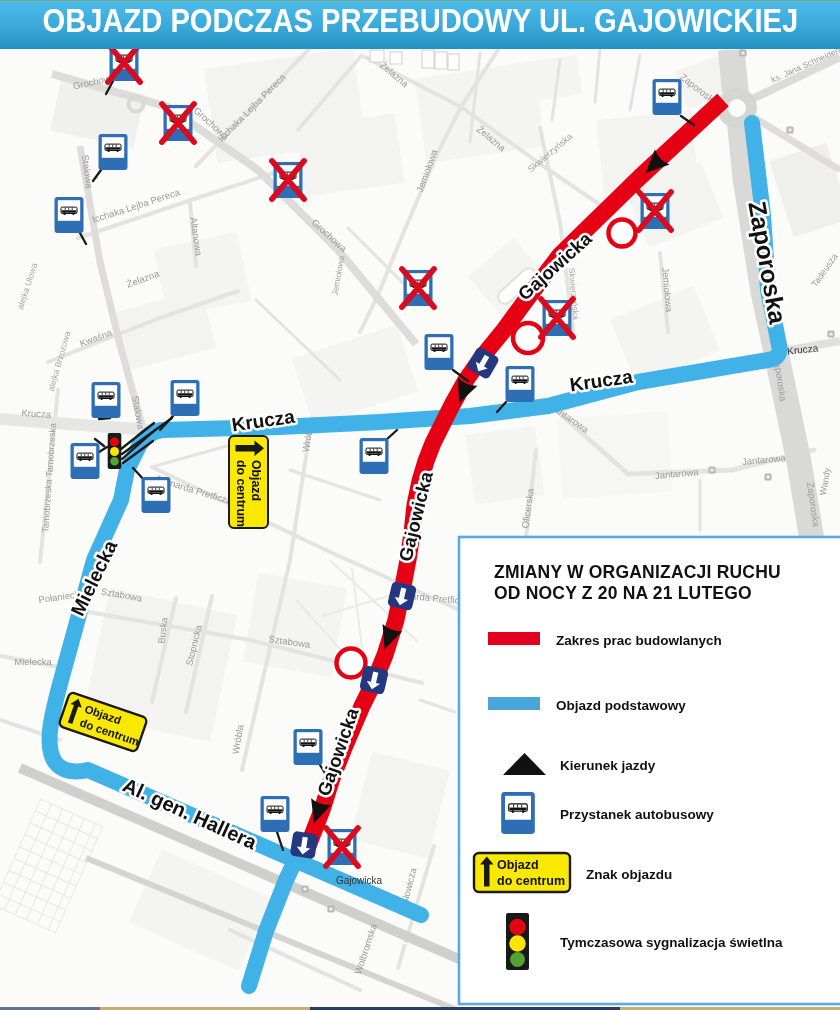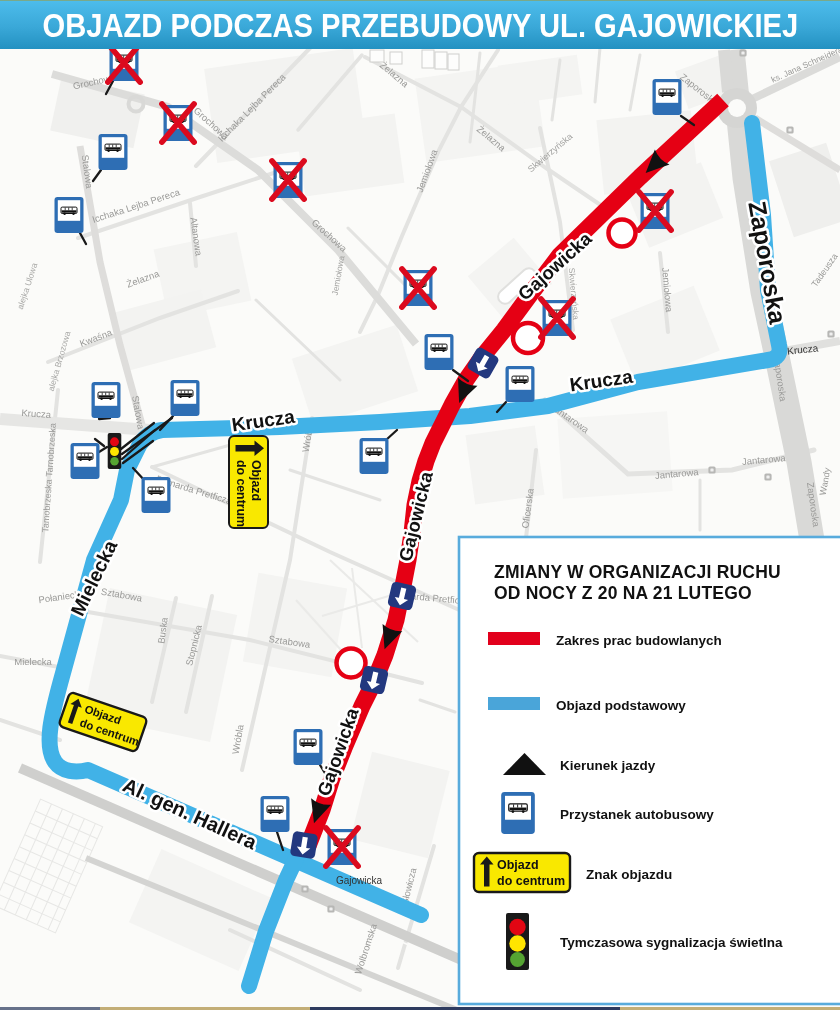--- a/index.html
+++ b/index.html
@@ -1,19 +1,19 @@
 <!DOCTYPE html>
 <html><head><meta charset="utf-8">
 <style>
 html,body{margin:0;padding:0;width:840px;height:1010px;overflow:hidden;background:#fff;
 font-family:"Liberation Sans", sans-serif;}
 #page{position:relative;width:840px;height:1010px;}
 #hdr{position:absolute;left:0;top:0;width:840px;height:49px;
 background:linear-gradient(#4dbdec,#3aa8d8 55%,#2391c1);z-index:5;
-display:flex;align-items:center;justify-content:center;}
+display:flex;justify-content:center;}
 #hdr span{color:#fff;font-weight:bold;font-size:33.5px;letter-spacing:0;padding-top:2px;transform:scaleX(.87);transform-origin:center;white-space:nowrap;}
 #topline{position:absolute;left:0;top:0;width:840px;height:1px;background:#79a98a;z-index:6;}
 #foot{position:absolute;left:0;top:1007px;width:840px;height:3px;z-index:6;
 background:linear-gradient(90deg,#66718a 0 100px,#c3ae77 100px 310px,#2e3b5f 310px 620px,#c3ae77 620px 840px);}
 </style></head><body>
 <div id="page">
 
 <svg width="840" height="1010" viewBox="0 0 840 1010" style="position:absolute;left:0;top:0">
 <defs>
 <g id="busg">

